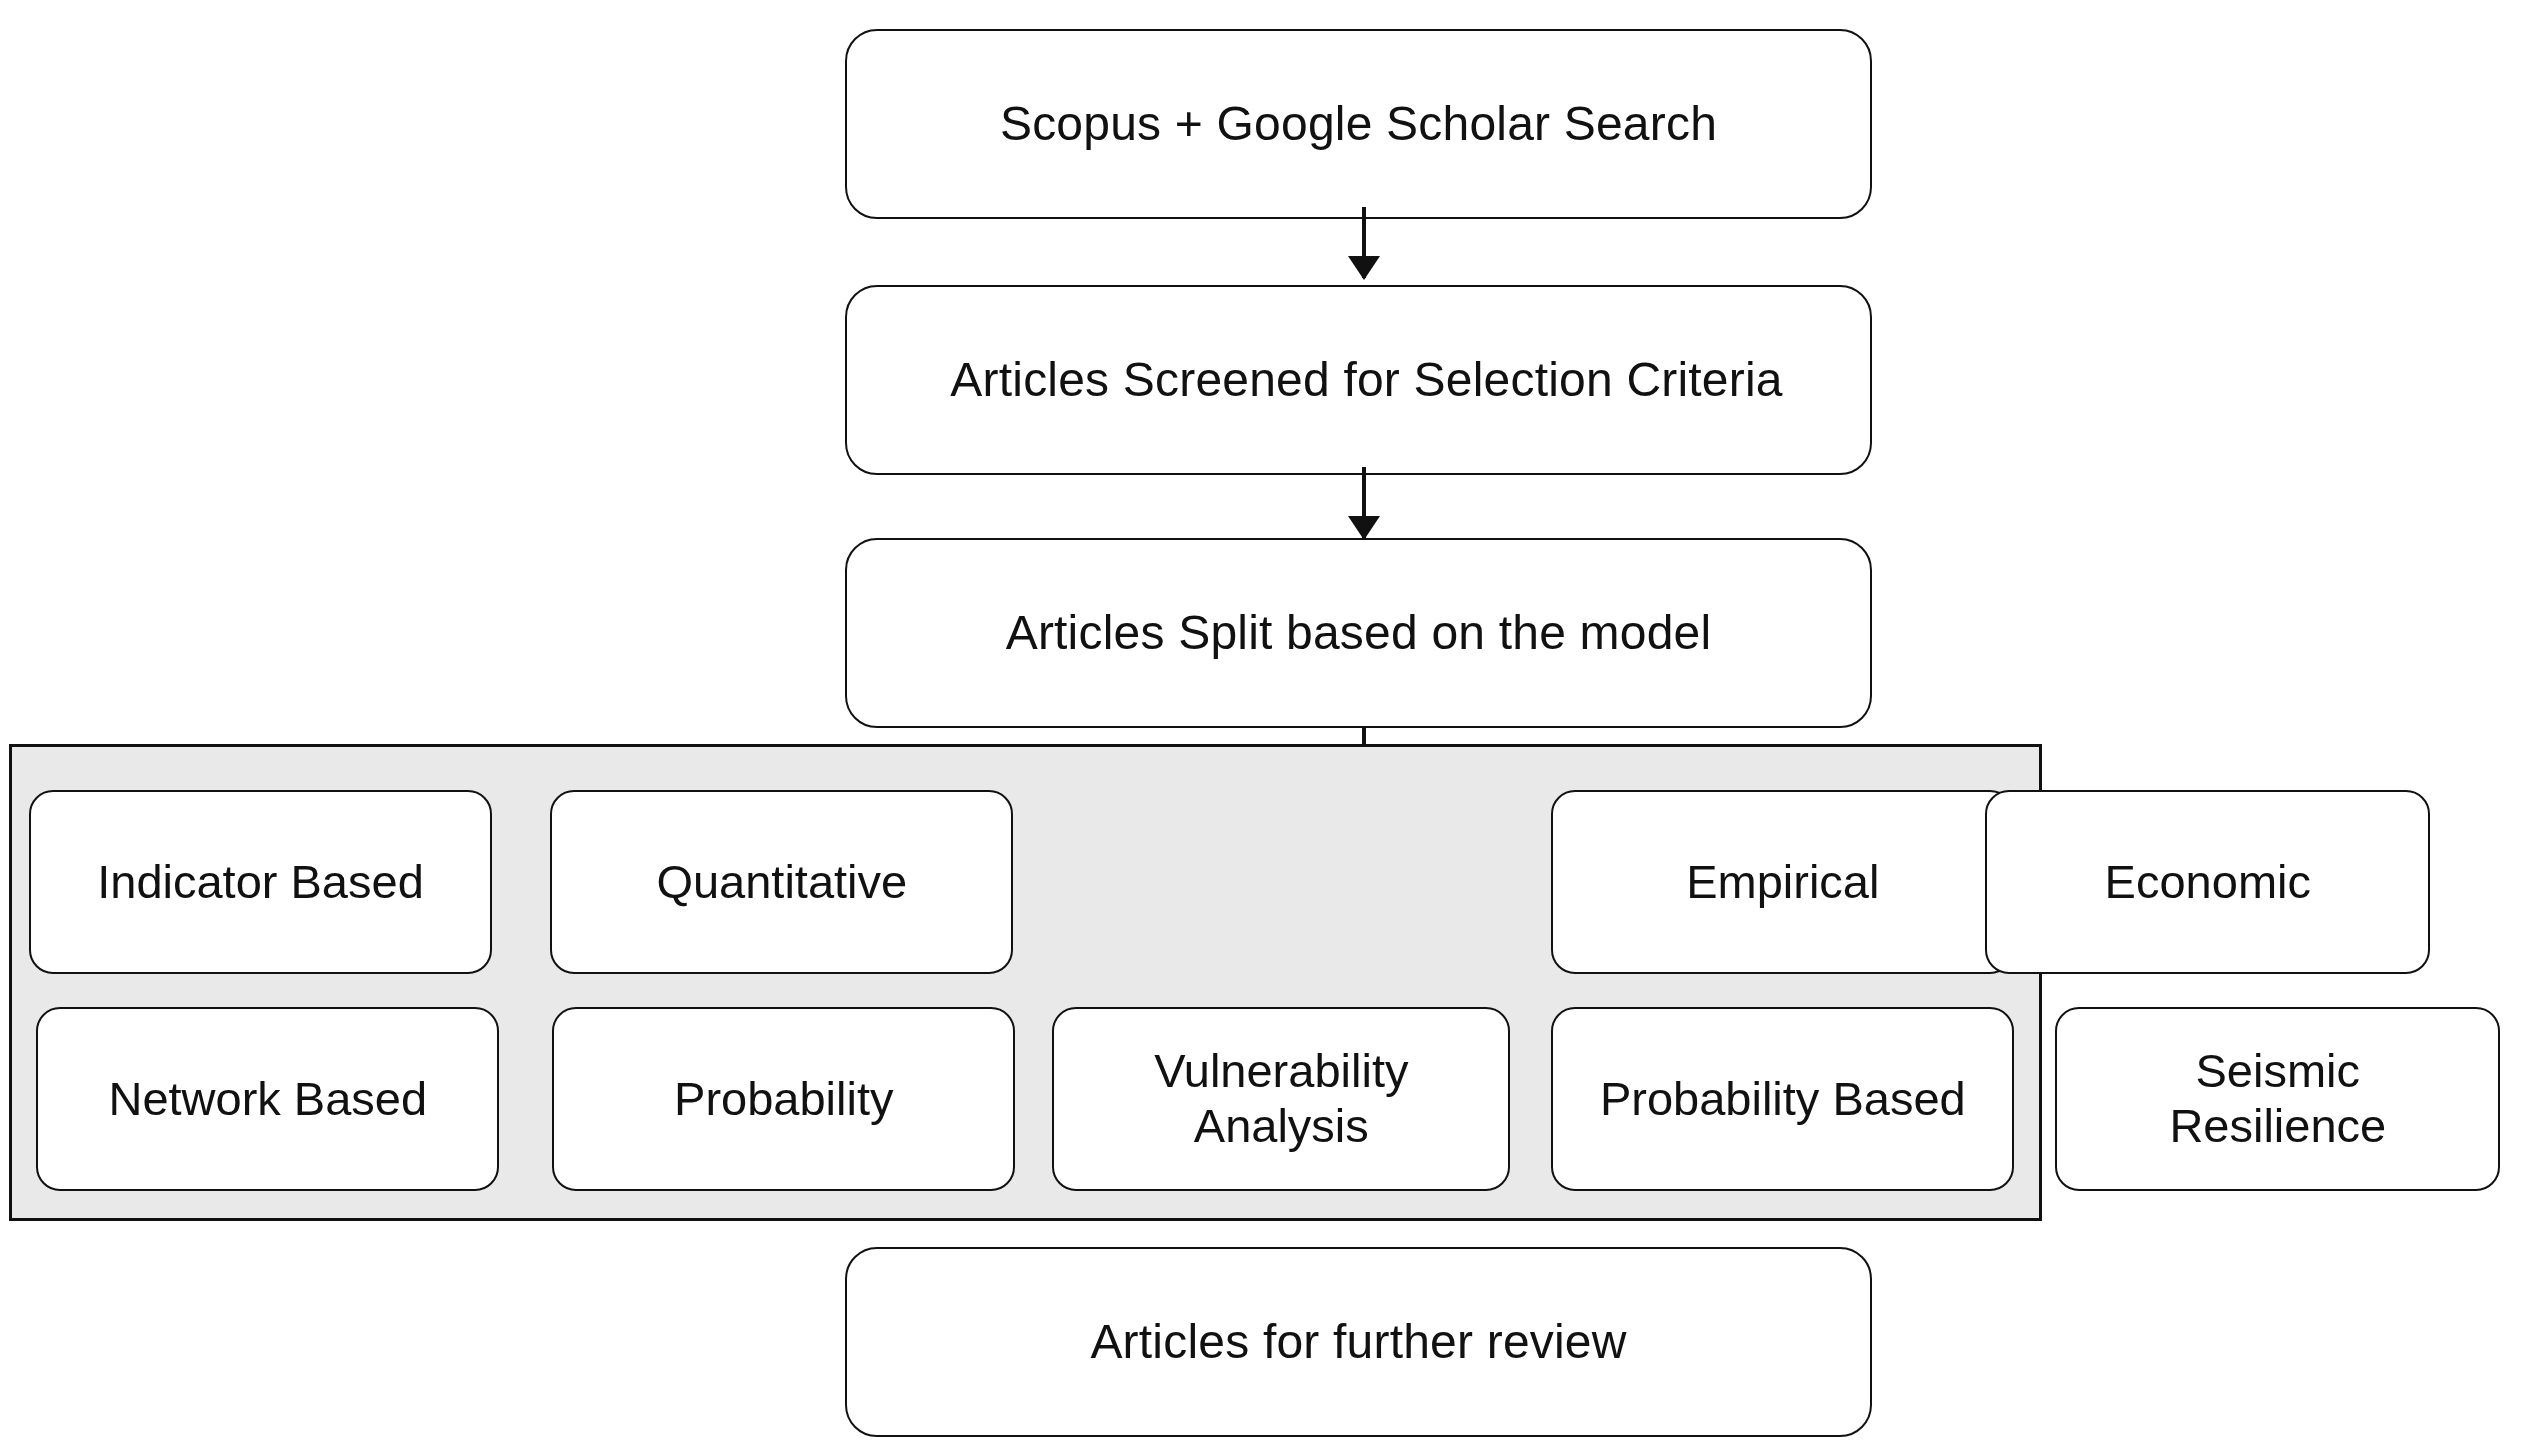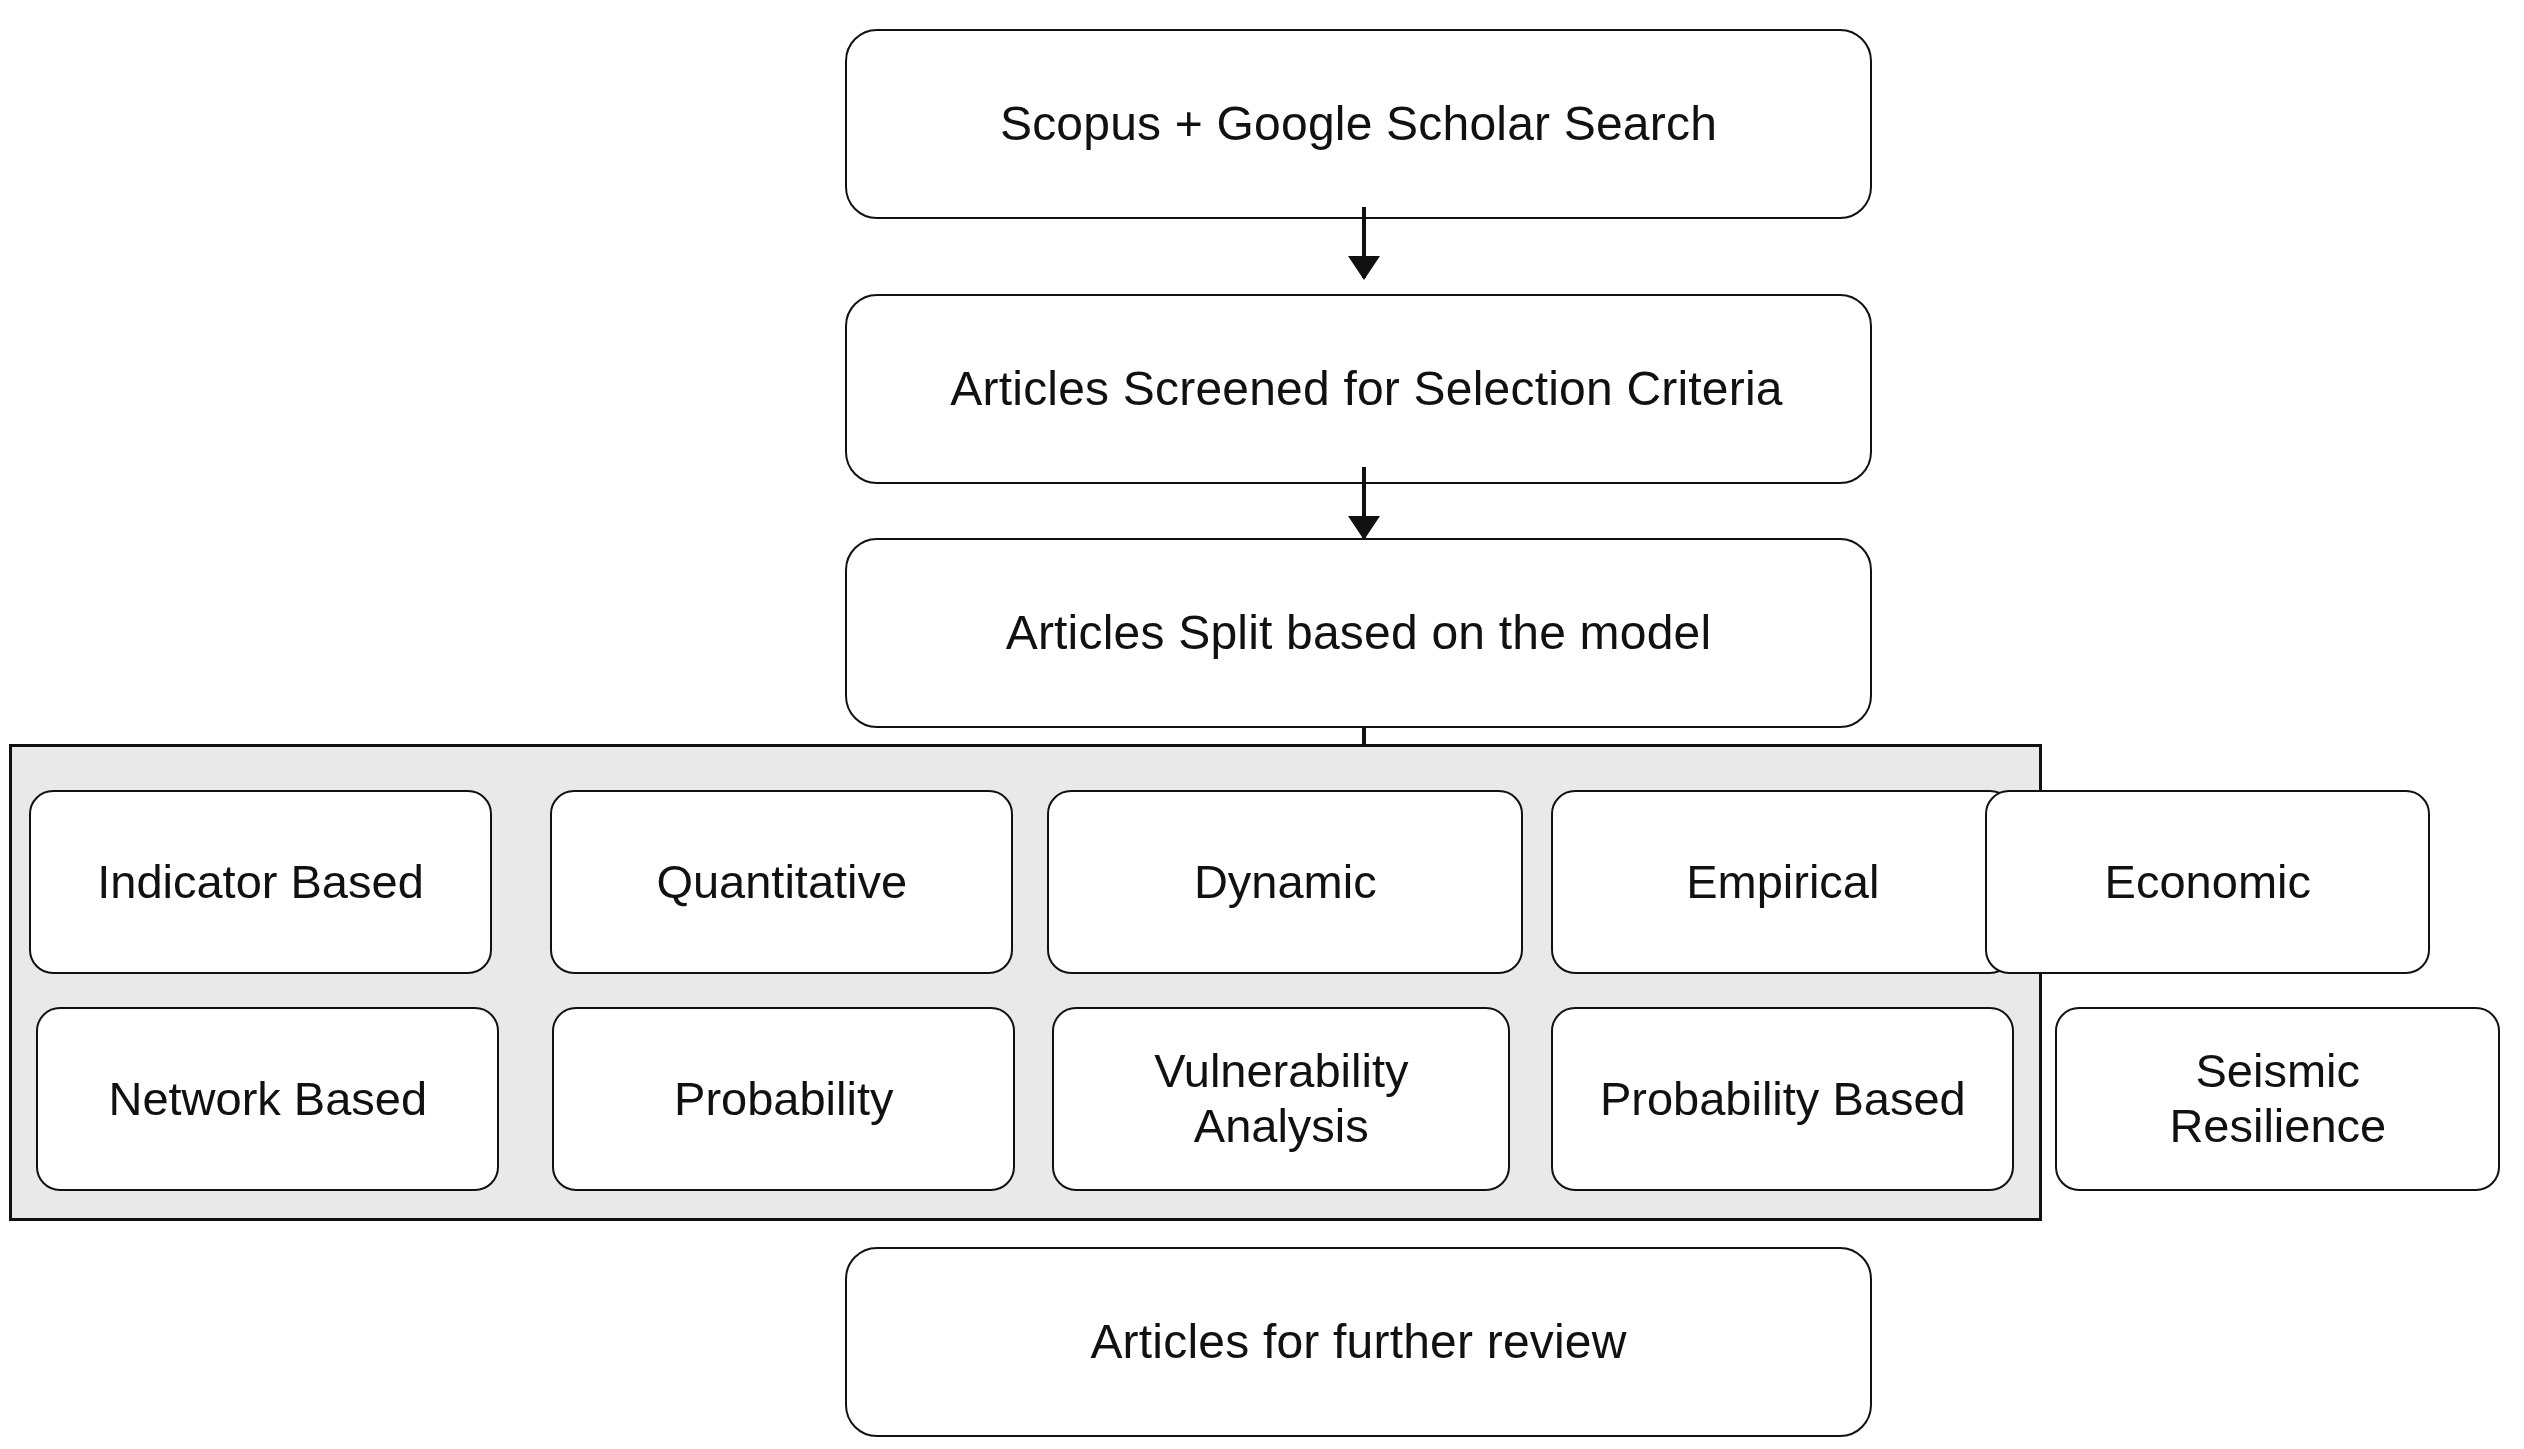--- a/index.html
+++ b/index.html
@@ -45,21 +45,21 @@
     white-space: pre-line;
   }
 
   
   .flow-box {
     left: 845px;
     width: 1027px;
     height: 190px;
   }
   #box-search      { top: 29px; }
-  #box-screened    { top: 294px; padding-left: 16px; }
+  #box-screened    { top: 285px; padding-left: 16px; }
   #box-split       { top: 538px; }
   #box-final       { top: 1247px; }
 
   
   .arrow {
     position: absolute;
     left: 1362px;
     width: 3.7px;
     background: #111111;
   }
@@ -139,23 +139,20 @@
   <div class="arrow" id="arrow-3"></div>
 
   <div id="group-panel">
 
     <div class="cat-box row-1" style="left:16.7px;  width:463px;">
       <span class="label">Indicator Based</span>
     </div>
     <div class="cat-box row-1" style="left:538px; width:463px;">
       <span class="label">Quantitative</span>
     </div>
-    <div class="cat-box row-1" style="left:1035px; width:476px;">
-      <span class="label">Dynamic</span>
-    </div>
     <div class="cat-box row-1" style="left:1539px; width:463px;">
       <span class="label">Empirical</span>
     </div>
     <div class="cat-box row-1" style="left:1973px; width:445px;">
       <span class="label">Economic</span>
     </div>
 
     <div class="cat-box row-2" style="left:24px;  width:463px;">
       <span class="label">Network Based</span>
     </div>

